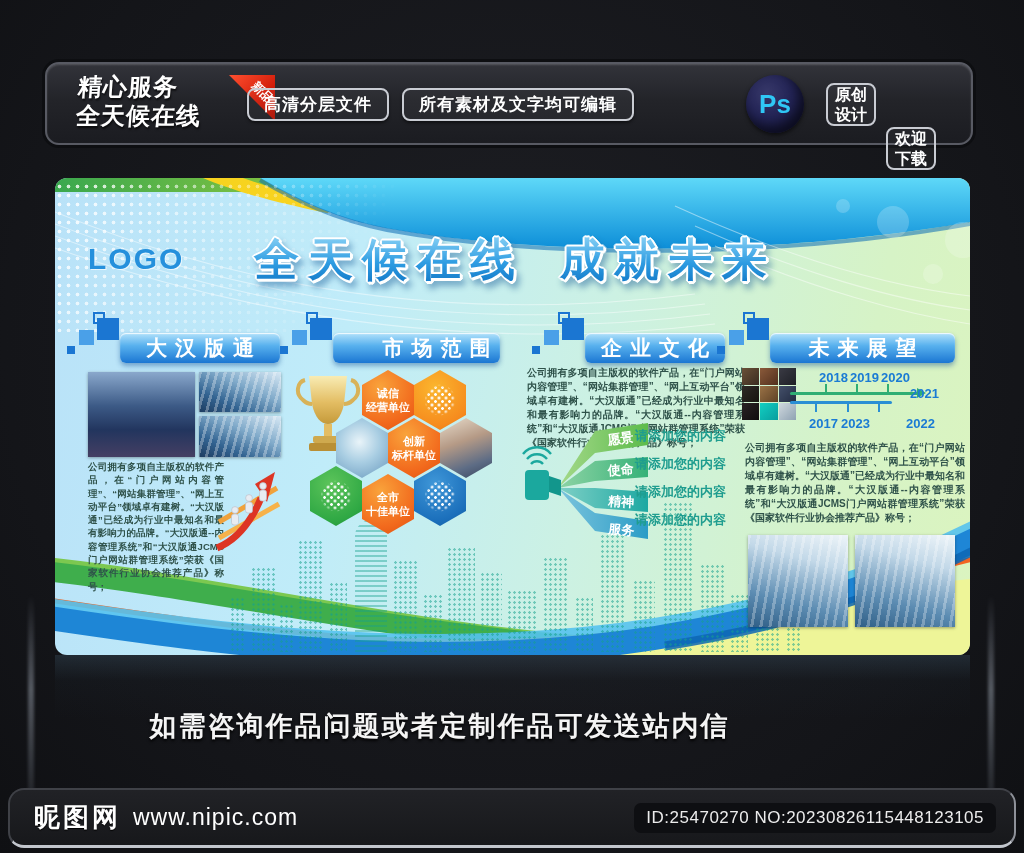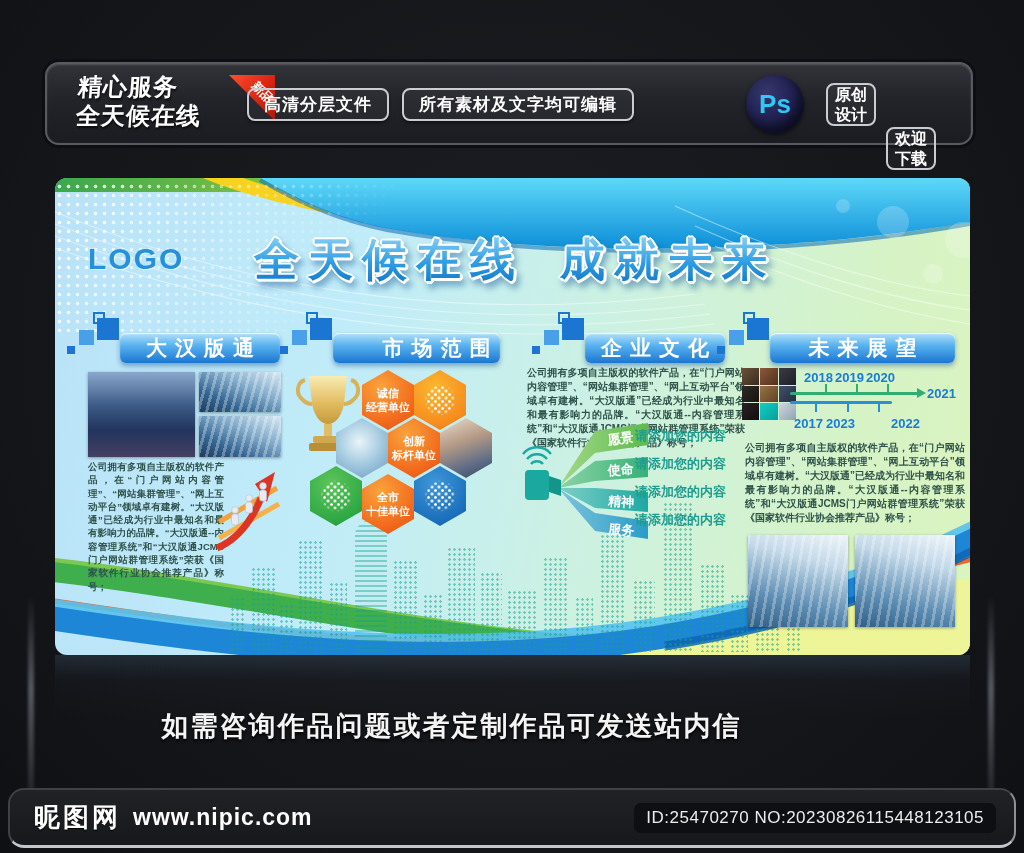--- a/index.html
+++ b/index.html
@@ -84,36 +84,36 @@
   .hex .dots{width:58%;height:52%;
     background-image:radial-gradient(circle,#fff 1.3px,transparent 1.5px),radial-gradient(circle,#fff 1.3px,transparent 1.5px);
     background-size:7px 7px,7px 7px;background-position:0 0,3.5px 3.5px;
     -webkit-mask-image:radial-gradient(circle,#000 55%,transparent 72%);mask-image:radial-gradient(circle,#000 55%,transparent 72%);}
   .cult-item{position:absolute;z-index:4;width:120px;color:#1f9d8f;font-size:13px;font-weight:bold;white-space:nowrap;}
   .mosaic{position:absolute;left:687px;top:190px;z-index:3;width:54px;height:52px;
     display:grid;grid-template-columns:repeat(3,1fr);grid-template-rows:repeat(3,1fr);gap:1px;}
   .mosaic div{width:100%;height:100%;}
   .tl-line{position:absolute;z-index:3;height:3px;border-radius:2px;}
   .tl-tick{position:absolute;z-index:3;width:2px;}
-  .tl-year{position:absolute;z-index:3;width:44px;text-align:left;color:#1a7bd4;font-size:13px;font-weight:bold;}
+  .tl-year{position:absolute;z-index:3;width:44px;text-align:right;color:#1a7bd4;font-size:13px;font-weight:bold;}
   .tl-arrow{position:absolute;z-index:3;width:0;height:0;border-left:9px solid #2fae74;border-top:5px solid transparent;border-bottom:5px solid transparent;}
   .edge{position:absolute;width:6px;height:210px;top:595px;filter:blur(1.5px);
     background:linear-gradient(180deg,transparent 0%,rgba(195,205,220,.38) 45%,rgba(120,130,145,.12) 100%);}
   .reflection{position:absolute;left:55px;top:655px;width:915px;height:64px;
     background:linear-gradient(180deg,rgba(110,160,195,.16) 0%,rgba(40,60,75,.08) 40%,rgba(0,0,0,0) 100%);}
 
   
-  .note{position:absolute;left:16px;top:708px;width:871px;text-align:center;color:#f4f4f4;
+  .note{position:absolute;left:4px;top:708px;width:871px;text-align:center;color:#f4f4f4;
     font-size:27px;font-weight:bold;letter-spacing:2px;text-shadow:0 2px 3px #000;}
   .sitebar{position:absolute;left:8px;top:788px;width:1008px;height:60px;border-radius:16px;
     background:linear-gradient(180deg,#212226 0%,#17181b 100%);
     border:2px solid #3f4147;border-bottom:3px solid #c2c6cd;border-right-color:#8e9199;
     display:flex;align-items:center;}
   .sitename{margin-left:24px;color:#fff;font-size:26px;font-weight:900;letter-spacing:3px;text-shadow:0 1px 1px #000;}
-  .siteurl{margin-left:12px;color:#fff;font-size:23px;font-weight:bold;letter-spacing:1px;}
+  .siteurl{margin-left:12px;color:#fff;font-size:23px;font-weight:normal;letter-spacing:1px;}
   .idbox{margin-left:auto;margin-right:18px;background:#0e0f12;border-radius:7px;padding:5px 12px;
     color:#ececec;font-size:17px;letter-spacing:.5px;}
 </style>
 </head>
 <body>
 
 <div class="stage">
 
   <div class="topbar">
     <div class="slogan">
@@ -352,21 +352,21 @@
     <div class="tl-line" style="left:735px;top:223px;width:102px;background:#2a8fd4;"></div>
     <div class="tl-tick" style="left:770px;top:206px;height:8px;background:#2fae74;"></div>
     <div class="tl-tick" style="left:801px;top:206px;height:8px;background:#2fae74;"></div>
     <div class="tl-tick" style="left:832px;top:206px;height:8px;background:#2fae74;"></div>
     <div class="tl-tick" style="left:760px;top:226px;height:8px;background:#2a8fd4;"></div>
     <div class="tl-tick" style="left:792px;top:226px;height:8px;background:#2a8fd4;"></div>
     <div class="tl-tick" style="left:823px;top:226px;height:8px;background:#2a8fd4;"></div>
     <div class="tl-year" style="left:749px;top:192px;">2018</div>
     <div class="tl-year" style="left:780px;top:192px;">2019</div>
     <div class="tl-year" style="left:811px;top:192px;">2020</div>
-    <div class="tl-year" style="left:872px;top:208px;">2021</div>
+    <div class="tl-year" style="left:840px;top:208px;">2021</div>
     <div class="tl-year" style="left:739px;top:238px;">2017</div>
     <div class="tl-year" style="left:771px;top:238px;">2023</div>
     <div class="tl-year" style="left:836px;top:238px;">2022</div>
     <div class="p p4">公司拥有多项自主版权的软件产品，在“门户网站内容管理”、“网站集群管理”、“网上互动平台”领域卓有建树。“大汉版通”已经成为行业中最知名和最有影响力的品牌。“大汉版通--内容管理系统”和“大汉版通JCMS门户网站群管理系统”荣获《国家软件行业协会推荐产品》称号；</div>
     <div class="photo ph-sky" style="left:693px;top:357px;width:100px;height:92px;"></div>
     <div class="photo ph-sky" style="left:800px;top:357px;width:100px;height:92px;"></div>
   </div>
 
   <div class="reflection"></div>
   <div class="edge" style="left:28px;"></div>

